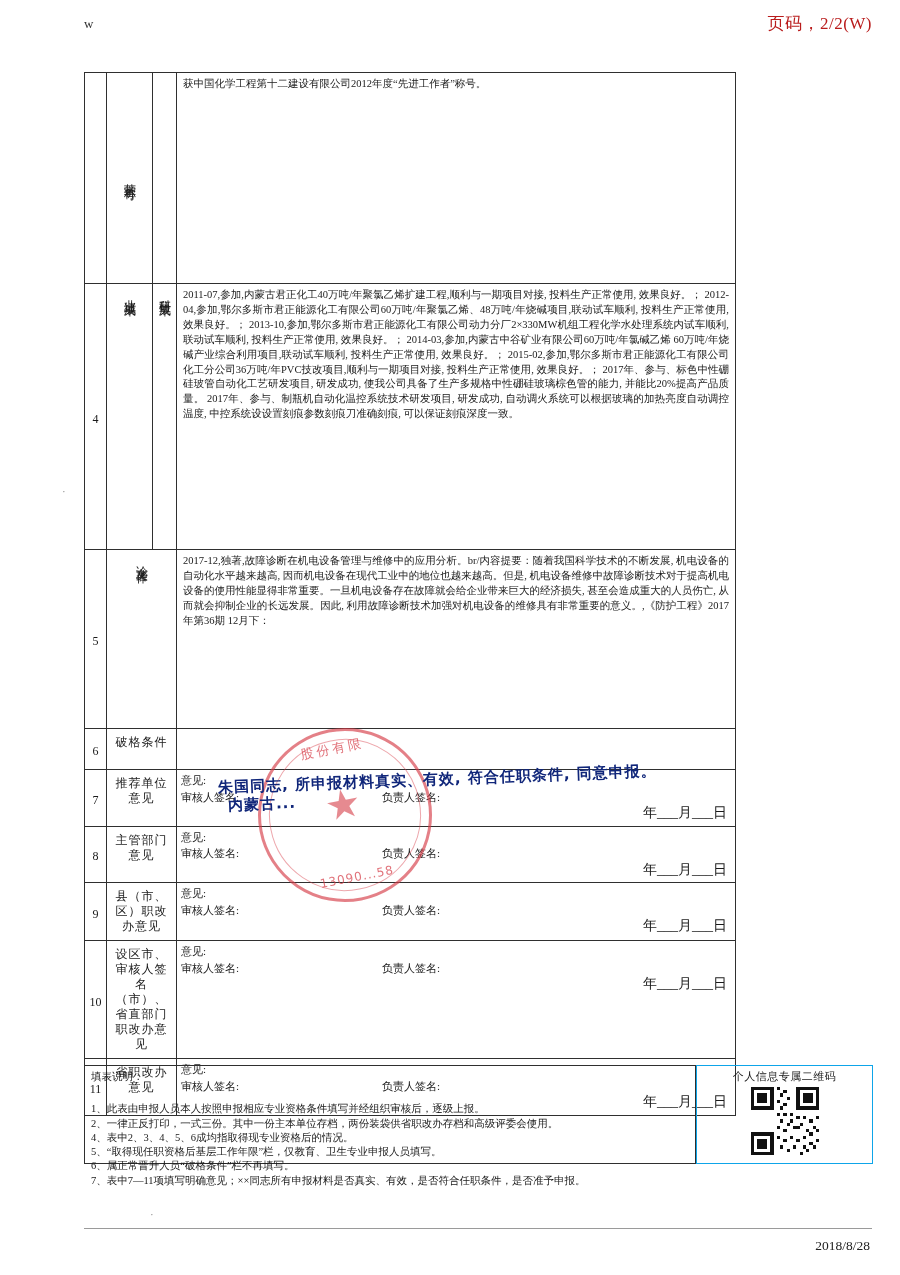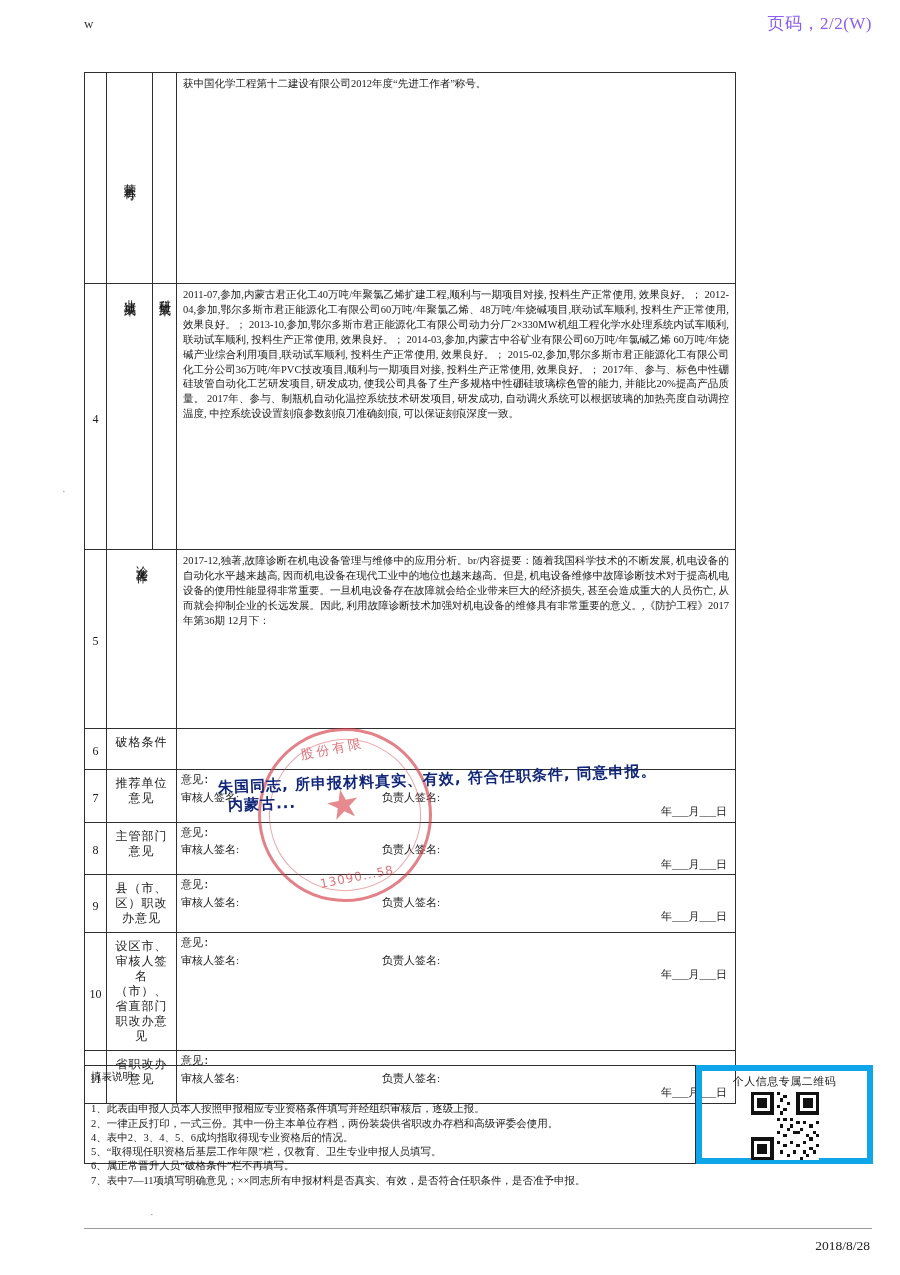--- a/index.html
+++ b/index.html
@@ -26,21 +26,21 @@
     position: absolute;
     left: 84px; top: 16px;
     font-size: 13px;
     font-family: "Liberation Serif", serif;
     color: #333;
   }
   .hdr-right {
     position: absolute;
     right: 28px; top: 12px;
     font-size: 17px;
-    color: #8b5cf6;
+    color: #b91c1c;
     letter-spacing: .5px;
   }
 
   
   .footer-rule {
     position: absolute;
     left: 84px; right: 28px;
     top: 1228px;
     border-top: 1px solid #9a9a9a;
   }
@@ -117,32 +117,32 @@
   .body-text {
     font-size: 10.5px;
     line-height: 1.42;
     text-align: justify;
     padding: 4px 6px 4px 6px;
     font-family: "Liberation Serif", serif;
   }
 
   
   .op-wrap { position: relative; height: 100%; }
-  .op-line1 { padding: 3px 0 0 4px; font-size: 11px; font-family: Liberation Mono, monospace; }
+  .op-line1 { padding: 3px 0 0 4px; font-size: 11px; }
   .op-row2  {
     display: flex;
     justify-content: flex-start;
     font-size: 11px;
     padding: 2px 0 0 4px;
     gap: 23px;
   }
   .op-sign2 { margin-left: 120px; }
   .op-date {
     text-align: right;
-    font-size: 11px;
+    font-size: 14px;
     padding: 0 8px 3px 0;
   }
 
   
   .hand {
     position: absolute;
     color: #10267a;
     font-family: "DejaVu Sans", sans-serif;
     font-weight: 700;
     transform: rotate(-2.2deg);
@@ -209,21 +209,21 @@
     line-height: 1.36;
   }
   .notes .nt-title { margin-bottom: 18px; }
   .notes ol { margin: 0; padding: 0; list-style: none; }
   .notes li { white-space: nowrap; overflow: hidden; }
 
   .qr-box {
     position: absolute;
     left: 696px; top: 1065px;
     width: 177px; height: 99px;
-    border: 6px solid #0ea5e9;
+    border: 1px solid #0ea5e9;
     box-sizing: border-box;
     text-align: center;
   }
   .qr-title { font-size: 11px; padding-top: 3px; letter-spacing: .5px; }
   .qr-code {
     margin: 3px auto 0;
     width: 68px; height: 68px;
     background-color: #fff;
   }
 </style>

